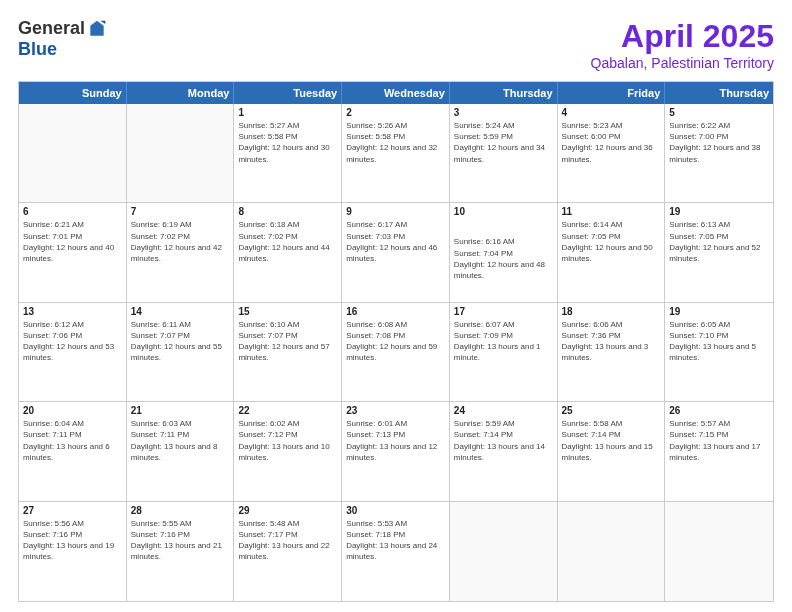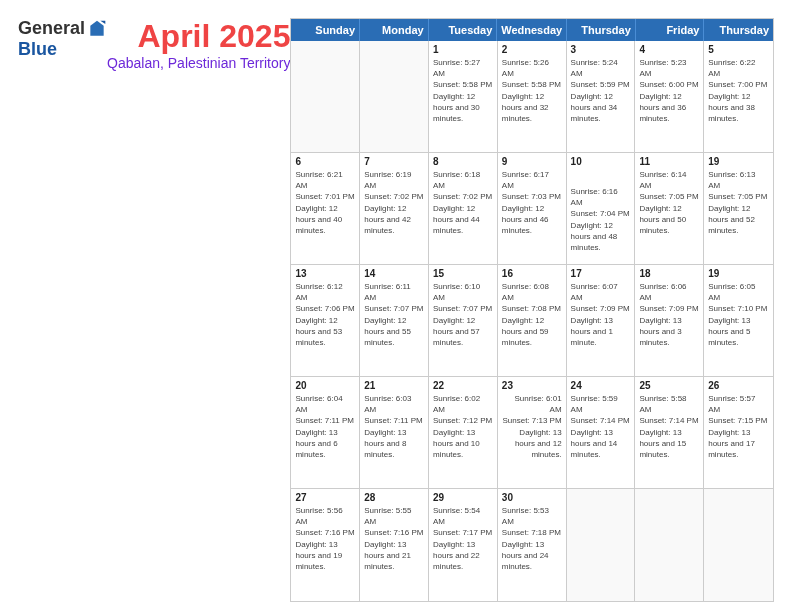--- a/index.html
+++ b/index.html
@@ -8,21 +8,21 @@
       background: #fff;
       width: 792px;
       height: 612px;
       overflow: hidden;
     }
     .container {
       width: 792px;
       height: 612px;
       padding: 18px 18px 10px 18px;
       display: flex;
-      flex-direction: row;
+      flex-direction: column;
     }
     .header {
       display: flex;
       justify-content: space-between;
       align-items: flex-start;
       margin-bottom: 10px;
     }
     .logo {
       display: flex;
       flex-direction: column;
@@ -46,21 +46,21 @@
       width: 20px;
       height: 20px;
       margin-left: 2px;
     }
     .title-section {
       text-align: right;
     }
     .month-title {
       font-size: 32px;
       font-weight: bold;
-      color: #ef4444;
+      color: #6d28d9;
     }
     .location {
       font-size: 14px;
       color: #6d28d9;
     }
     .calendar {
       flex: 1;
       display: flex;
       flex-direction: column;
       border: 1px solid #ccc;
@@ -258,21 +258,21 @@
           </div>
           <div class="day-cell">
             <span class="day-number">17</span>
             <div class="day-info" style="white-space: pre-line;">Sunrise: 6:07 AM
 Sunset: 7:09 PM
 Daylight: 13 hours and 1 minute.</div>
           </div>
           <div class="day-cell">
             <span class="day-number">18</span>
             <div class="day-info" style="white-space: pre-line;">Sunrise: 6:06 AM
-Sunset: 7:09 PM
+Sunset: 7:36 PM
 Daylight: 13 hours and 3 minutes.</div>
           </div>
           <div class="day-cell">
             <span class="day-number">19</span>
             <div class="day-info" style="white-space: pre-line;">Sunrise: 6:05 AM
 Sunset: 7:10 PM
 Daylight: 13 hours and 5 minutes.</div>
           </div>
         </div>
         <div class="calendar-row">
@@ -289,21 +289,21 @@
 Daylight: 13 hours and 8 minutes.</div>
           </div>
           <div class="day-cell">
             <span class="day-number">22</span>
             <div class="day-info" style="white-space: pre-line;">Sunrise: 6:02 AM
 Sunset: 7:12 PM
 Daylight: 13 hours and 10 minutes.</div>
           </div>
           <div class="day-cell">
             <span class="day-number">23</span>
-            <div class="day-info" style="white-space: pre-line; text-align: right;">Sunrise: 6:01 AM
+            <div class="day-info" style="white-space: pre-line;">Sunrise: 6:01 AM
 Sunset: 7:13 PM
 Daylight: 13 hours and 12 minutes.</div>
           </div>
           <div class="day-cell">
             <span class="day-number">24</span>
             <div class="day-info" style="white-space: pre-line;">Sunrise: 5:59 AM
 Sunset: 7:14 PM
 Daylight: 13 hours and 14 minutes.</div>
           </div>
           <div class="day-cell">
@@ -327,21 +327,21 @@
 Daylight: 13 hours and 19 minutes.</div>
           </div>
           <div class="day-cell">
             <span class="day-number">28</span>
             <div class="day-info" style="white-space: pre-line;">Sunrise: 5:55 AM
 Sunset: 7:16 PM
 Daylight: 13 hours and 21 minutes.</div>
           </div>
           <div class="day-cell">
             <span class="day-number">29</span>
-            <div class="day-info" style="white-space: pre-line;">Sunrise: 5:54 AM
+            <div class="day-info" style="white-space: pre-line;">Sunrise: 5:48 AM
 Sunset: 7:17 PM
 Daylight: 13 hours and 22 minutes.</div>
           </div>
           <div class="day-cell">
             <span class="day-number">30</span>
             <div class="day-info" style="white-space: pre-line;">Sunrise: 5:53 AM
 Sunset: 7:18 PM
 Daylight: 13 hours and 24 minutes.</div>
           </div>
           <div class="day-cell empty"></div>

